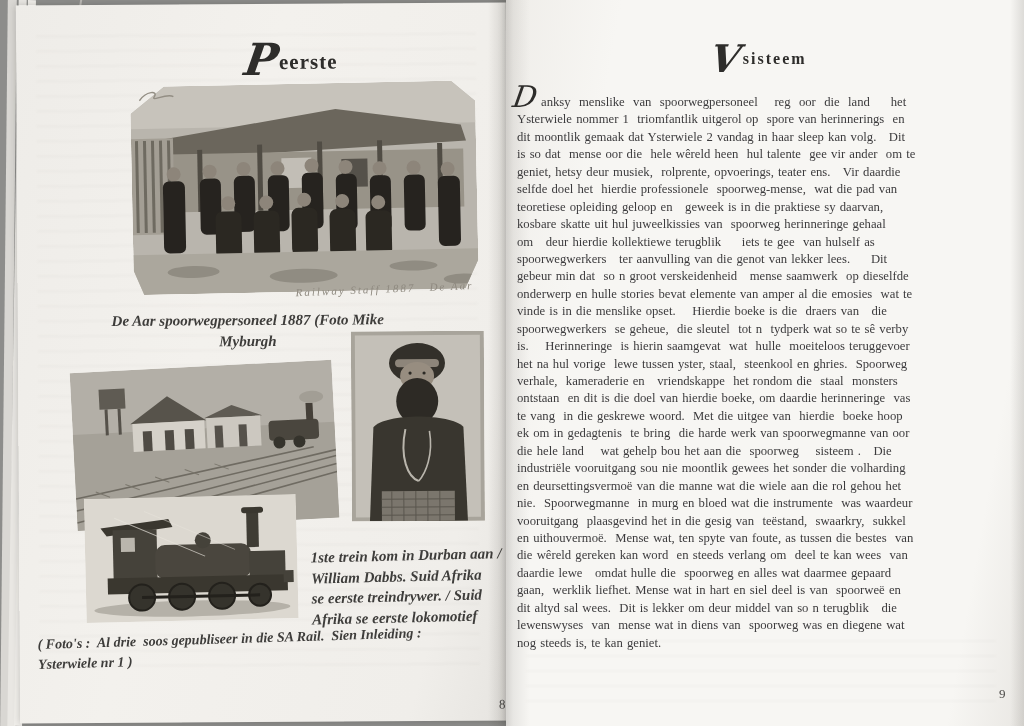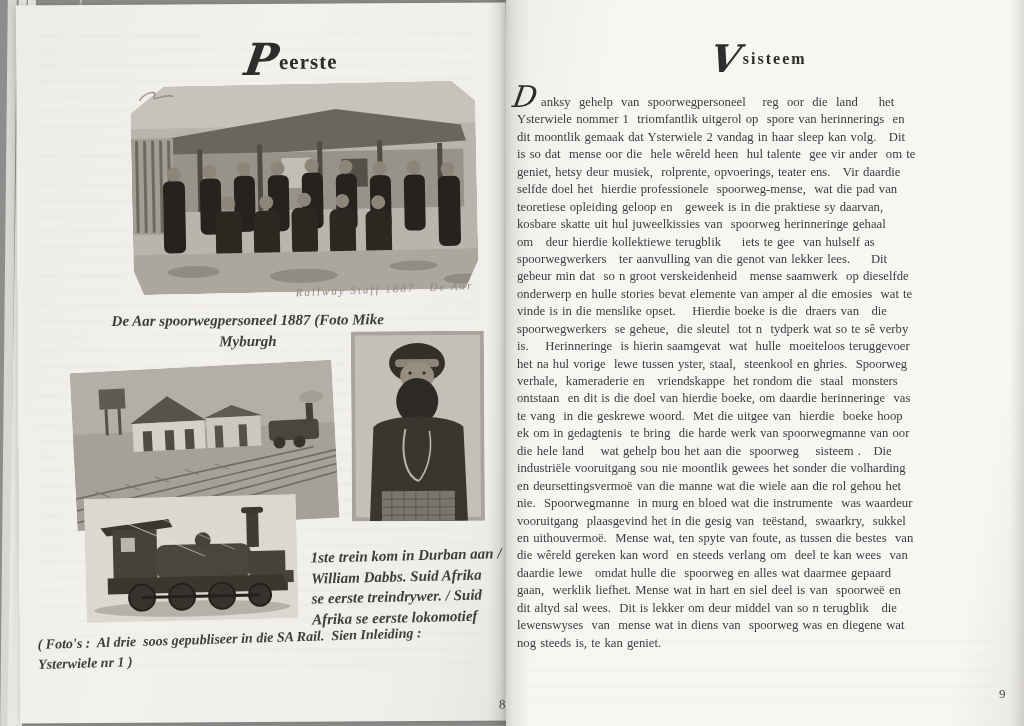--- a/index.html
+++ b/index.html
@@ -264,21 +264,21 @@
 
   <div class="pagenum pn-left">8</div>
 </div>
 
 <div class="page right-page">
   <div class="bleed" style="left:20px;top:640px;width:470px;height:70px;"></div>
 
   <div class="page-title rp-title"><span class="script-initial">V</span><span>sisteem</span></div>
 
   <div class="body-text">
-    <div class="body-first"><span class="script-initial drop-cap">D</span><span>anksy  gehelp  van  spoorwegpersoneel    reg  oor  die  land     het</span></div>
+    <div class="body-first"><span class="script-initial drop-cap">D</span><span>anksy  menslike  van  spoorwegpersoneel    reg  oor  die  land     het</span></div>
     <div>
         <div class="line">Ysterwiele nommer 1  triomfantlik uitgerol op  spore van herinnerings  en</div>
         <div class="line">dit moontlik gemaak dat Ysterwiele 2 vandag in haar sleep kan volg.   Dit</div>
         <div class="line">is so dat  mense oor die  hele wêreld heen  hul talente  gee vir ander  om te</div>
         <div class="line">geniet, hetsy deur musiek,  rolprente, opvoerings, teater ens.   Vir daardie</div>
         <div class="line">selfde doel het  hierdie professionele  spoorweg-mense,  wat die pad van</div>
         <div class="line">teoretiese opleiding geloop en   geweek is in die praktiese sy daarvan,</div>
         <div class="line">kosbare skatte uit hul juweelkissies van  spoorweg herinneringe gehaal</div>
         <div class="line">om   deur hierdie kollektiewe terugblik     iets te gee  van hulself as</div>
         <div class="line">spoorwegwerkers   ter aanvulling van die genot van lekker lees.     Dit</div>

